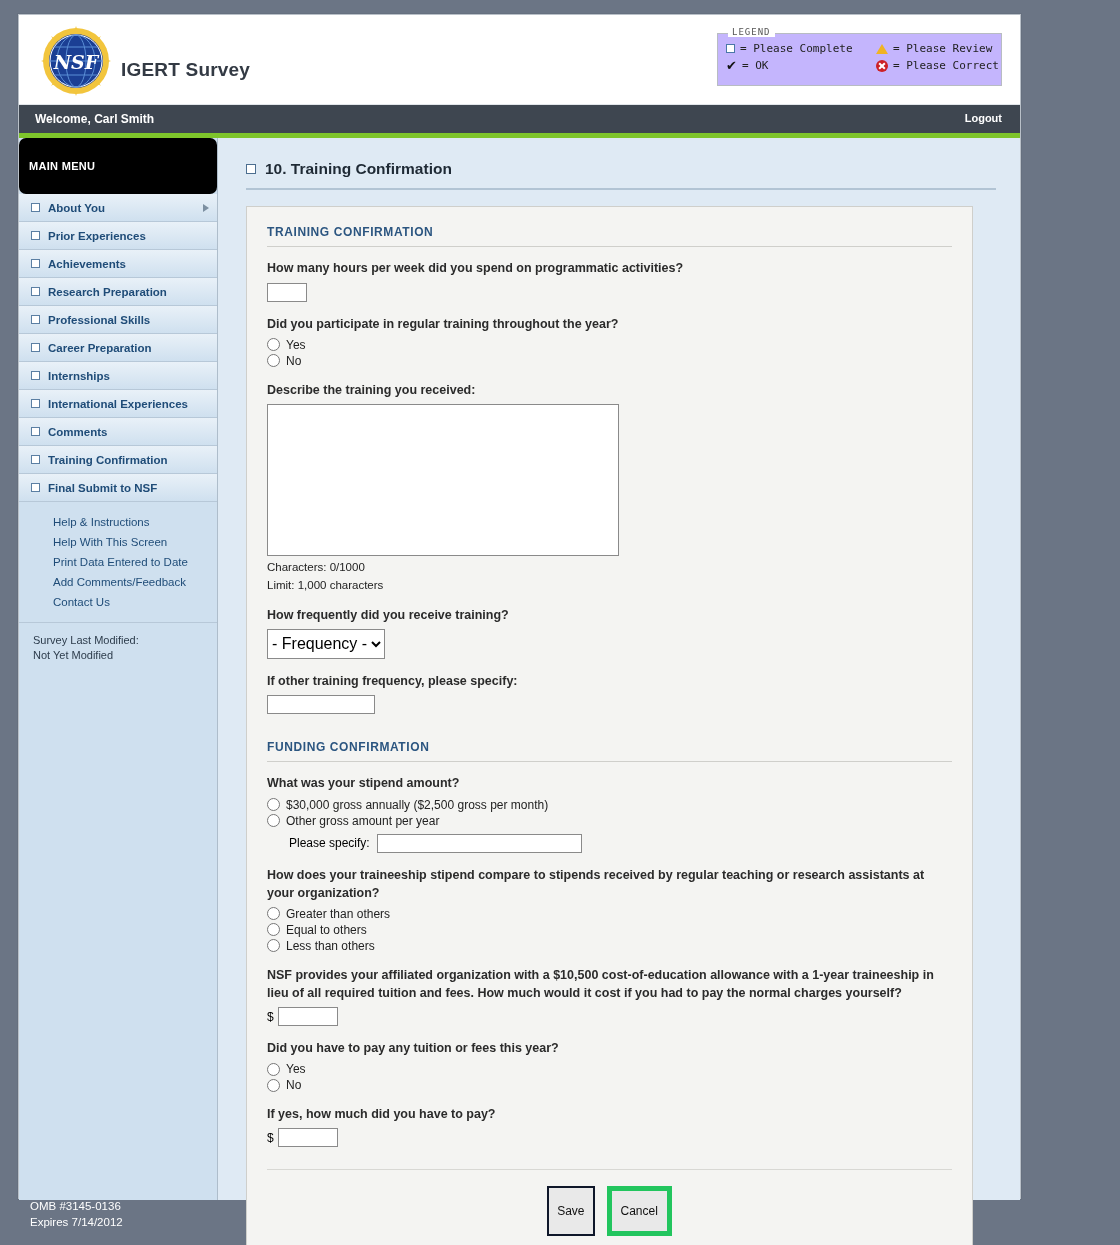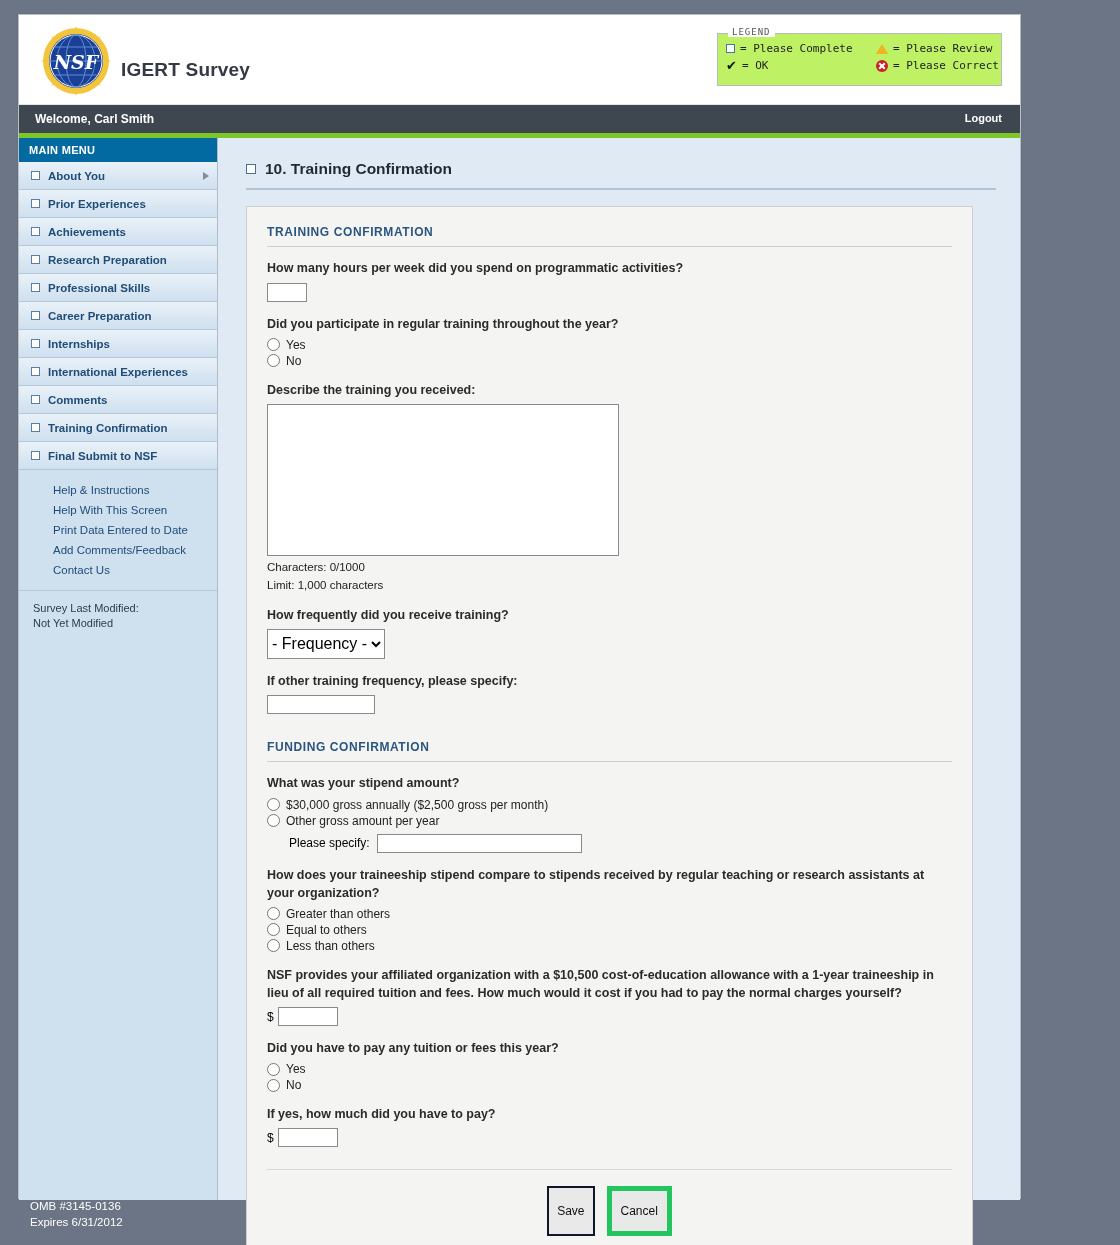--- a/index.html
+++ b/index.html
@@ -36,21 +36,21 @@
   }
   .app-title {
     position: absolute; left: 102px; top: 44px;
     font-size: 19px; font-weight: bold; color: #333a44;
     letter-spacing: 0.2px;
   }
   .legend {
     position: absolute; right: 18px; top: 18px;
     width: 285px; height: 53px;
     border: 1px solid #b8bcc2;
-    background: #bef264;
+    background: #c4b5fd;
   }
   .legend-title {
     position: absolute; left: 10px; top: -7px;
     background: #fff; padding: 0 4px;
     font-size: 9px; color: #555; letter-spacing: 1px;
     font-family: "DejaVu Sans Mono", monospace;
   }
   .legend-grid {
     position: absolute; left: 8px; top: 8px; right: 6px;
     display: grid; grid-template-columns: 150px 1fr;
@@ -95,23 +95,24 @@
   }
   .green-rule { height: 5px; background: #7ec52b; }
   
   .body-row { display: flex; height: 1062px; background: #dfeaf4; }
   
   .sidebar {
     width: 200px; background: #cfe0ef;
     border-right: 1px solid #aebdcb;
   }
   .menu-title {
-    background: #0369a1; color: #fff;
+    background: #000000; color: #fff;
     font-size: 11px; font-weight: bold; letter-spacing: .3px;
-    padding: 6px 10px;
+    padding: 22px 10px;
+    border-radius: 7px;
   }
   .menu-item {
     position: relative;
     height: 28px; display: flex; align-items: center;
     padding-left: 12px;
     border-bottom: 1px solid #b7c8d8;
     background: linear-gradient(#e9f1f8, #cfe0ef);
     font-size: 11.5px; font-weight: bold; color: #1f4c78;
     cursor: pointer;
   }
@@ -418,15 +419,15 @@
             <button class="btn primary">Save</button>
             <button class="btn">Cancel</button>
           </div>
         </div>
       </div>
     </div>
   </div>
 
   <div class="footer">
     <div>OMB #3145-0136</div>
-    <div>Expires 6/31/2012</div>
+    <div>Expires 7/14/2012</div>
   </div>
 </div>
 
 </body></html>

